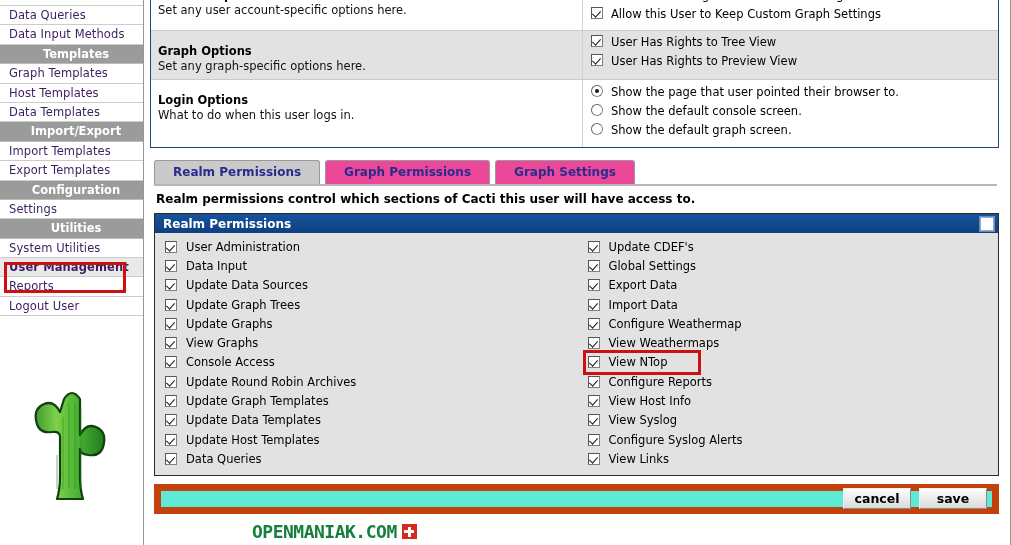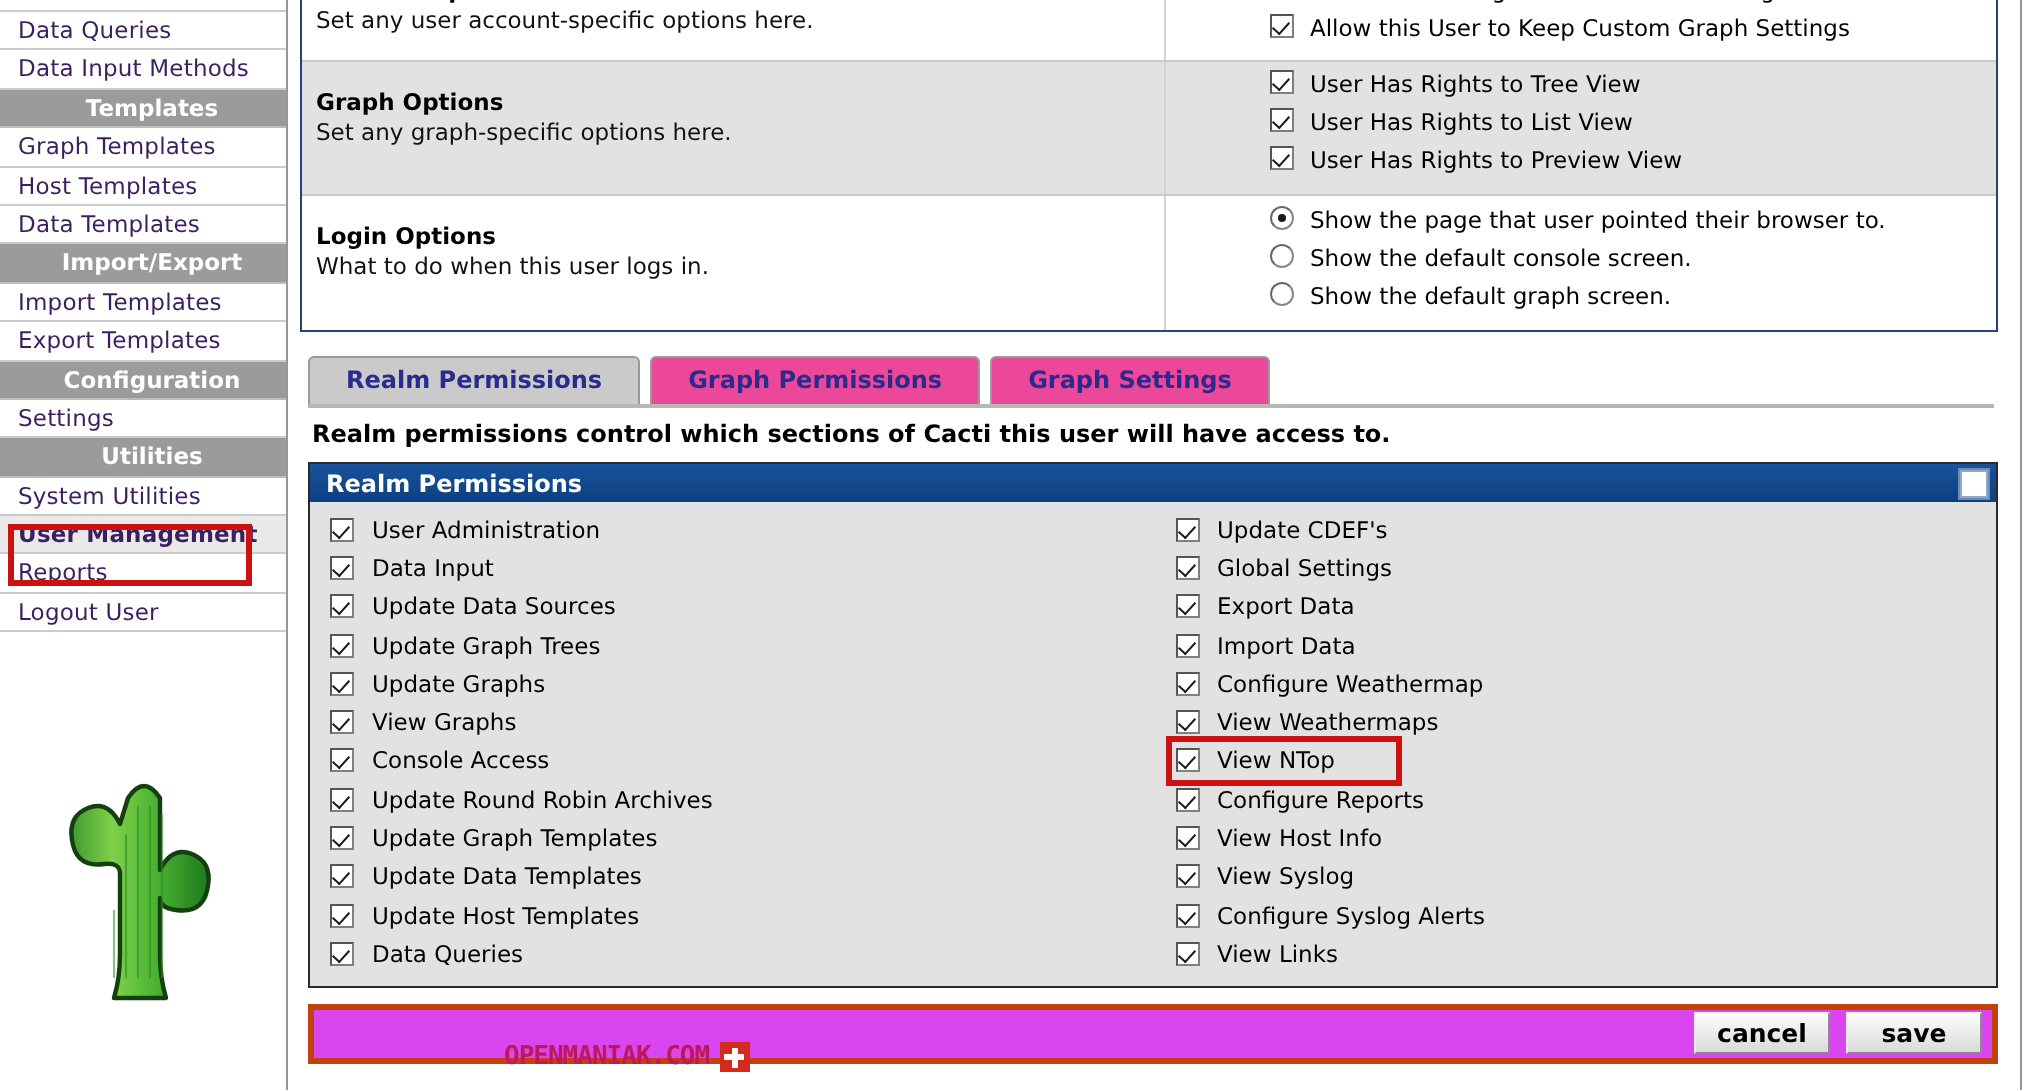--- a/index.html
+++ b/index.html
@@ -84,21 +84,20 @@
     margin: 0 2px 0 2px;
     border: 1px solid #27427a;
     border-top: none;
     background: #ffffff;
     width: 849px;
     margin-left: 2px;
   }
   .opt-row {
     display: flex;
     width: 100%;
-    gap: 44px;
   }
   .opt-left {
     width: 432px;
     flex: 0 0 432px;
     padding: 4px 6px 6px 7px;
     border-right: 1px solid #d2d2d2;
   }
   .opt-right {
     flex: 1 1 auto;
     padding: 4px 6px 5px 8px;
@@ -268,22 +267,22 @@
     margin-left: -2px;
     z-index: 3;
   }
 
   
   #footer-bar {
     margin-top: 8px;
     margin-left: 6px;
     width: 845px;
     height: 30px;
-    background: #d946ef;
-    border: 3px solid #c2410c;
+    background: #5eead4;
+    border: 7px solid #c2410c;
     display: flex;
     align-items: center;
     justify-content: flex-end;
     padding-right: 5px;
   }
   .btn {
     height: 21px;
     min-width: 68px;
     margin-left: 8px;
     background: linear-gradient(#fdfdfd, #dadada);
@@ -303,24 +302,24 @@
   #watermark {
     position: absolute;
     left: 252px;
     top: 521px;
     display: flex;
     align-items: center;
     gap: 5px;
   }
   #watermark .wm-text {
     font-family: "DejaVu Sans Mono", "Liberation Mono", monospace;
-    font-size: 13px;
+    font-size: 18px;
     font-weight: bold;
     letter-spacing: -0.5px;
-    color: #be185d;
+    color: #15803d;
   }
   .swiss {
     width: 15px; height: 15px;
     background: #d52b1e;
     position: relative;
     display: inline-block;
   }
   .swiss:before, .swiss:after {
     content: "";
     position: absolute;
@@ -412,24 +411,20 @@
           <div class="opt-title">Graph Options</div>
           <div class="opt-desc">Set any graph-specific options here.</div>
         </div>
         <div class="opt-right">
           <div class="chk-line">
             <span class="cbx checked"></span>
             <span class="lbl">User Has Rights to Tree View</span>
           </div>
           <div class="chk-line">
             <span class="cbx checked"></span>
-            <span class="lbl">User Has Rights to List View</span>
-          </div>
-          <div class="chk-line">
-            <span class="cbx checked"></span>
             <span class="lbl">User Has Rights to Preview View</span>
           </div>
         </div>
       </div>
 
       <div class="opt-row row-white row-sep">
         <div class="opt-left" style="padding-top:13px;">
           <div class="opt-title">Login Options</div>
           <div class="opt-desc">What to do when this user logs in.</div>
         </div>

